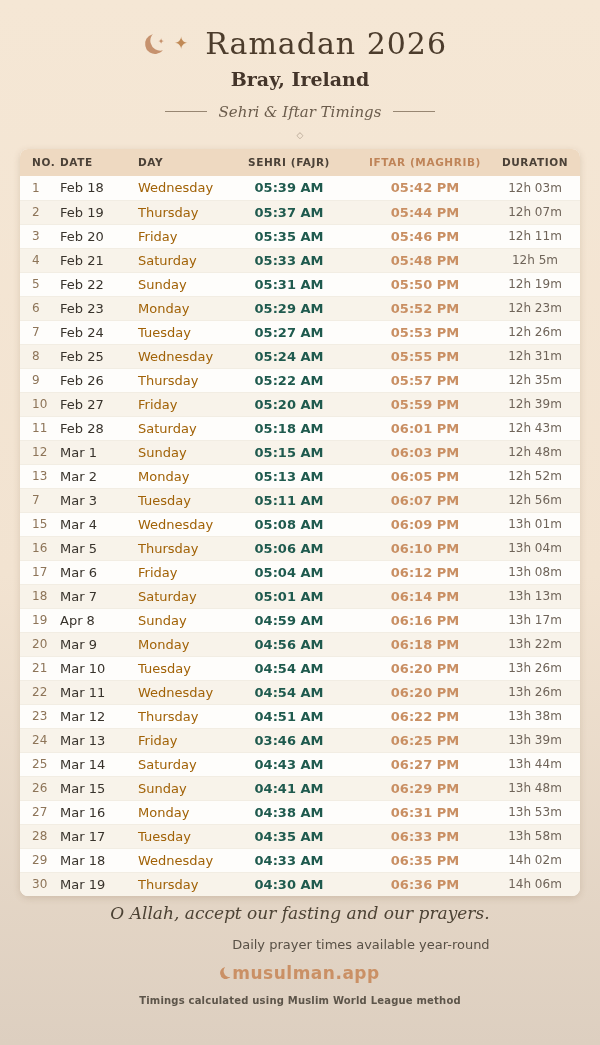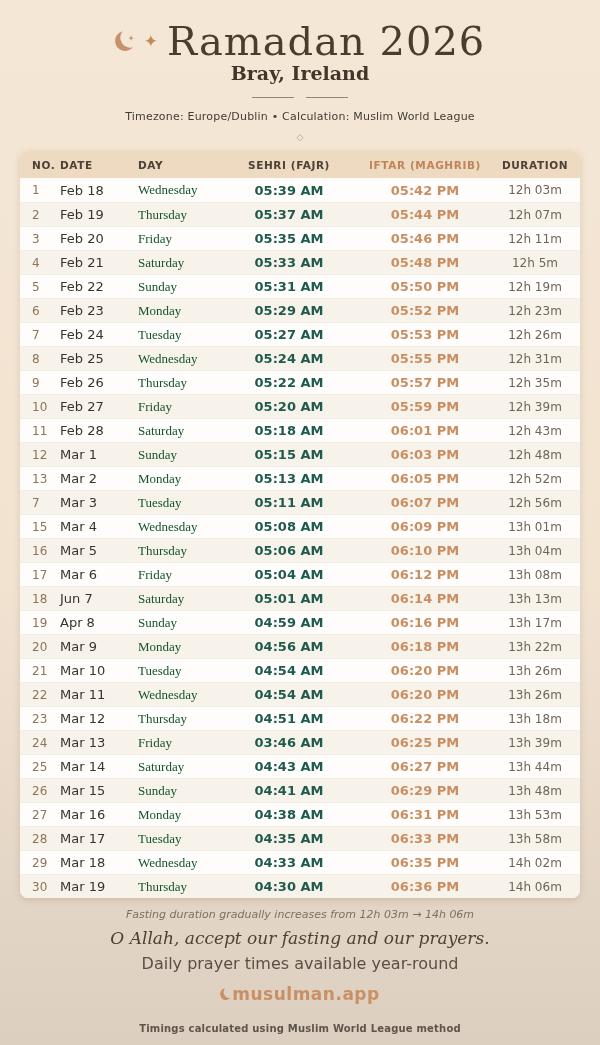--- a/index.html
+++ b/index.html
@@ -13,22 +13,22 @@
   
   .hdr { text-align:center; padding-top:20px; }
   .title-row { display:flex; align-items:center; justify-content:center; gap:9px; }
   .moon {
     display:inline-block; width:20px; height:20px; border-radius:50%;
     box-shadow: inset 6px -2px 0 0 #c6926e; position:relative; transform:rotate(-14deg);
   }
   .moon .inner-star { position:absolute; right:0px; top:5px; font-size:8px; color:#c6926e; transform:rotate(14deg); }
   .spark { font-size:17px; color:#c18a56; line-height:1; }
   .title {
-    font-family:"DejaVu Serif", serif; font-size:40px; font-weight:normal;
-    color:#4c3c2c; margin:0; letter-spacing:1px; line-height:1.05;
+    font-family:"DejaVu Serif", serif; font-size:30px; font-weight:normal;
+    color:#4c3c2c; margin:8px; letter-spacing:1px; line-height:1.05;
   }
   .loc { font-family:"DejaVu Serif", serif; font-size:19px; font-weight:bold; color:#44352a; margin-top:0px; }
   .subtitle-row { display:flex; align-items:center; justify-content:center; gap:12px; margin-top:13px; }
   .subtitle-row .rule { width:42px; height:1px; background:#978672; }
   .subtitle { font-family:"DejaVu Serif", serif; font-style:italic; font-size:15px; color:#6b5c4c; }
   .meta { font-size:11px; color:#413c34; margin-top:12px; letter-spacing:0.2px; }
   .diamond { font-size:9px; color:#b3a290; margin-top:9px; }
   
   .card {
     width:560px; margin-top:9px; border-radius:8px; overflow:hidden;
@@ -40,54 +40,54 @@
   .th.a-left { padding-left:12px; }
   .th.a-left.th-date, .th.a-left.th-day { padding-left:6px; }
   .th.a-center { text-align:center; }
   .th-iftar { color:#bf8458; }
   .trow { height:24px; box-sizing:border-box; background:#fefdfb; }
   .trow.alt { background:#f8f3ea; }
   .trow + .trow { border-top:1px solid #f2ede3; }
   .c { font-size:13px; }
   .c-no { color:#8d7458; font-size:12px; padding-left:12px; }
   .c-date { color:#38332c; padding-left:6px; }
-  .c-day { color:#14532d; padding-left:6px;font-family:Liberation Serif, serif; }
+  .c-day { color:#a16207; padding-left:6px; }
   .c-sehri { color:#1f5a4e; font-weight:bold; text-align:center; }
   .c-iftar { color:#c98f63; font-weight:bold; text-align:center; }
   .c-duration { color:#6f6459; font-size:12px; text-align:center; }
   
   .ftr { text-align:center; }
   .note { font-style:italic; font-size:11px; color:#7c7064; margin-top:10px; }
   .dua { font-family:"DejaVu Serif", serif; font-style:italic; font-size:17px; color:#4c4234; margin-top:7px; }
-  .avail { font-size:16px; color:#585045; margin-top:6px; }
+  .avail { font-size:13px; color:#585045; margin-top:14px;text-align:right; }
   .brand-row { display:flex; align-items:center; justify-content:center; gap:0; margin-top:11px; }
   .moon.small { width:12px; height:12px; box-shadow:inset 4px -1px 0 0 #ca9065; }
   .brand { font-size:17px; font-weight:bold; color:#ca9065; letter-spacing:0.5px; }
   .url { font-size:11px; color:#46403a; margin-top:3px; }
-  .method { font-size:10px; font-weight:bold; color:#5d554a; margin-top:19px; letter-spacing:0.2px; }
+  .method { font-size:10px; font-weight:bold; color:#5d554a; margin-top:12px; letter-spacing:0.2px; }
 </style>
 </head>
 <body>
 
 <div class="page">
 
   <header class="hdr">
     <div class="title-row">
       <span class="moon">
           <span class="inner-star">✦</span>
         </span>
       <span class="spark">✦</span>
       <h1 class="title">Ramadan 2026</h1>
     </div>
     <div class="loc">Bray, Ireland</div>
     <div class="subtitle-row">
       <span class="rule"></span>
+      <span class="subtitle">Sehri &amp; Iftar Timings</span>
       <span class="rule"></span>
     </div>
-    <div class="meta">Timezone: Europe/Dublin • Calculation: Muslim World League</div>
     <div class="diamond">◇</div>
   </header>
 
   <section class="card">
     <div class="grid-row thead">
       <span class="th a-left th-no">NO.</span>
       <span class="th a-left th-date">DATE</span>
       <span class="th a-left th-day">DAY</span>
       <span class="th a-center th-sehri">SEHRI (FAJR)</span>
       <span class="th a-center th-iftar">IFTAR (MAGHRIB)</span>
@@ -225,21 +225,21 @@
         <div class="grid-row trow">
           <span class="c c-no">17</span>
           <span class="c c-date">Mar 6</span>
           <span class="c c-day">Friday</span>
           <span class="c c-sehri">05:04 AM</span>
           <span class="c c-iftar">06:12 PM</span>
           <span class="c c-duration">13h 08m</span>
         </div>
         <div class="grid-row trow alt">
           <span class="c c-no">18</span>
-          <span class="c c-date">Jun 7</span>
+          <span class="c c-date">Mar 7</span>
           <span class="c c-day">Saturday</span>
           <span class="c c-sehri">05:01 AM</span>
           <span class="c c-iftar">06:14 PM</span>
           <span class="c c-duration">13h 13m</span>
         </div>
         <div class="grid-row trow">
           <span class="c c-no">19</span>
           <span class="c c-date">Apr 8</span>
           <span class="c c-day">Sunday</span>
           <span class="c c-sehri">04:59 AM</span>
@@ -269,21 +269,21 @@
           <span class="c c-sehri">04:54 AM</span>
           <span class="c c-iftar">06:20 PM</span>
           <span class="c c-duration">13h 26m</span>
         </div>
         <div class="grid-row trow">
           <span class="c c-no">23</span>
           <span class="c c-date">Mar 12</span>
           <span class="c c-day">Thursday</span>
           <span class="c c-sehri">04:51 AM</span>
           <span class="c c-iftar">06:22 PM</span>
-          <span class="c c-duration">13h 18m</span>
+          <span class="c c-duration">13h 38m</span>
         </div>
         <div class="grid-row trow alt">
           <span class="c c-no">24</span>
           <span class="c c-date">Mar 13</span>
           <span class="c c-day">Friday</span>
           <span class="c c-sehri">03:46 AM</span>
           <span class="c c-iftar">06:25 PM</span>
           <span class="c c-duration">13h 39m</span>
         </div>
         <div class="grid-row trow">
@@ -331,21 +331,20 @@
           <span class="c c-date">Mar 19</span>
           <span class="c c-day">Thursday</span>
           <span class="c c-sehri">04:30 AM</span>
           <span class="c c-iftar">06:36 PM</span>
           <span class="c c-duration">14h 06m</span>
         </div>
       </div>
   </section>
 
   <footer class="ftr">
-    <div class="note">Fasting duration gradually increases from 12h 03m → 14h 06m</div>
     <div class="dua">O Allah, accept our fasting and our prayers.</div>
     <div class="avail">Daily prayer times available year-round</div>
     <div class="brand-row">
       <span class="moon small"></span>
       <span class="brand">musulman.app</span>
     </div>
     <div class="method">Timings calculated using Muslim World League method</div>
   </footer>
 
 </div>

